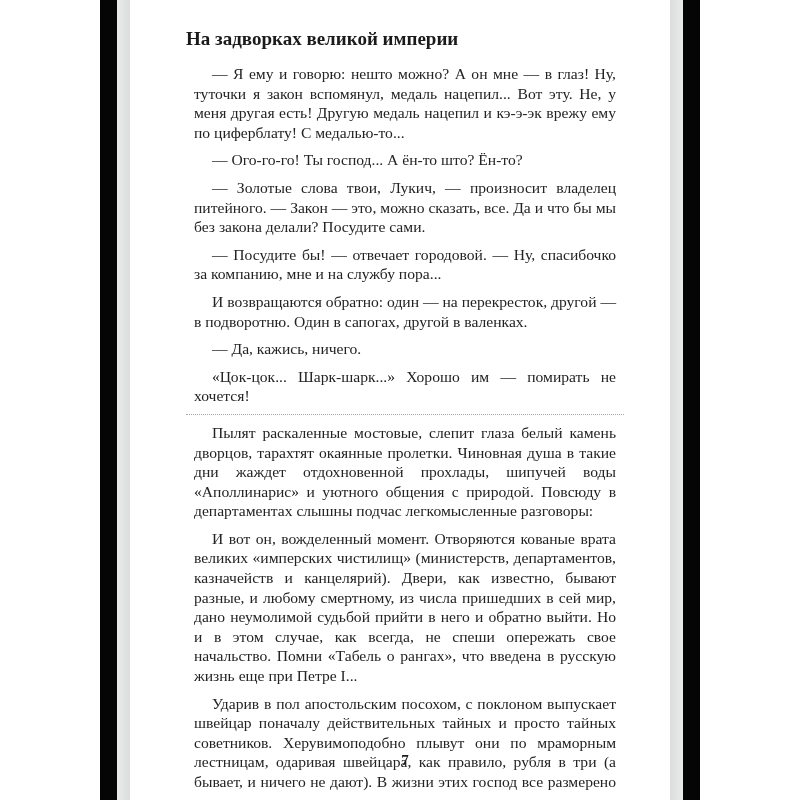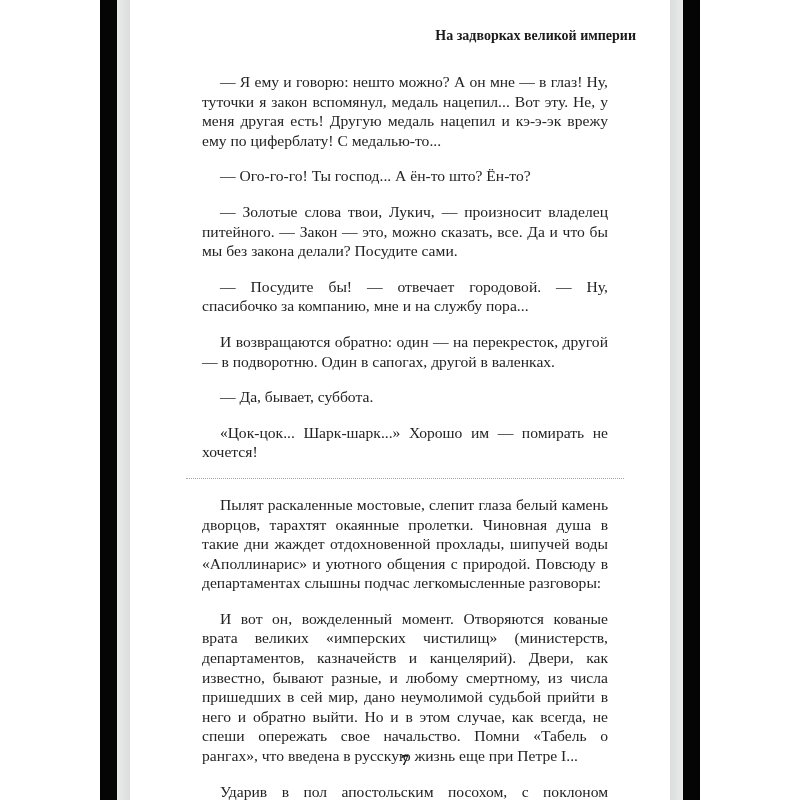--- a/index.html
+++ b/index.html
@@ -7,28 +7,28 @@
     width: 800px; height: 800px; background: #ffffff; position: relative; overflow: hidden;
   }
   .frame-left { position: absolute; left: 100px; top: 0; width: 17px; height: 800px; background: #050505; }
   .frame-right { position: absolute; left: 683px; top: 0; width: 17px; height: 800px; background: #050505; }
   .edge-left { position: absolute; left: 117px; top: 0; width: 13px; height: 800px;
     background: linear-gradient(to right, #e9eaea, #dcdddd); }
   .edge-right { position: absolute; left: 670px; top: 0; width: 13px; height: 800px;
     background: linear-gradient(to right, #dcdddd, #e9eaea); }
   .page { position: absolute; left: 130px; top: 0; width: 540px; height: 800px; background: #fff; }
   .header {
-    position: absolute; left: 198px; width: 438px; top: 28px; text-align: right;
-    font-family: "Liberation Serif", serif; font-weight: bold; font-size: 14px; color: #1a1a1a;
+    position: absolute; left: 186px; width: 438px; top: 28px; text-align: left;
+    font-family: "Liberation Serif", serif; font-weight: bold; font-size: 19px; color: #1a1a1a;
   }
   .body-text {
     position: absolute; left: 186px; top: 56px; width: 438px;
     font-family: "Liberation Serif", serif; font-size: 15.6px; line-height: 19.6px; color: #232323;
   }
-  .body-text p { margin: 16px; text-indent: 18px; text-align: justify; hyphens: manual; }
+  .body-text p { margin: 8px; text-indent: 18px; text-align: justify; hyphens: manual; }
   .sep {
     margin: 5px 0 6px 0; height: 0; border-top: 1.5px dotted #a8a8a8;
   }
   .pagenum {
     position: absolute; left: 186px; width: 438px; top: 752px; text-align: center;
     font-family: "Liberation Serif", serif; font-weight: bold; font-size: 15px; color: #1a1a1a;
   }
 </style>
 </head>
 <body>
@@ -40,21 +40,21 @@
 <div class="frame-right"></div>
 
 <div class="header">На задворках великой империи</div>
 
 <div class="body-text">
   <p>— Я ему и говорю: нешто можно? А он мне — в глаз! Ну, туточки я закон вспомянул, медаль нацепил... Вот эту. Не, у меня другая есть! Другую медаль нацепил и кэ-э-эк врежу ему по циферблату! С медалью-то...</p>
   <p>— Ого-го-го! Ты господ... А ён-то што? Ён-то?</p>
   <p>— Золотые слова твои, Лукич, — произносит владелец питейного. — Закон — это, можно сказать, все. Да и что бы мы без закона делали? Посудите сами.</p>
   <p>— Посудите бы! — отвечает городовой. — Ну, спасибочко за компанию, мне и на службу пора...</p>
   <p>И возвращаются обратно: один — на перекресток, другой — в подворотню. Один в сапогах, другой в валенках.</p>
-  <p>— Да, бывает, суббота.</p>
+  <p>— Да, кажись, ничего.</p>
   <p>«Цок-цок... Шарк-шарк...» Хорошо им — помирать не хочется!</p>
   <div class="sep"></div>
   <p>Пылят раскаленные мостовые, слепит глаза белый камень дворцов, тарахтят окаянные пролетки. Чиновная душа в такие дни жаждет отдохновенной прохлады, шипучей воды «Аполлинарис» и уютного общения с природой. Повсюду в департаментах слышны подчас легкомысленные разговоры:</p>
   <p>И вот он, вожделенный момент. Отворяются кованые врата великих «имперских чистилищ» (министерств, департаментов, казначейств и канцелярий). Двери, как известно, бывают разные, и любому смертному, из числа пришедших в сей мир, дано неумолимой судьбой прийти в него и обратно выйти. Но и в этом случае, как всегда, не спеши опережать свое начальство. Помни «Табель о рангах», что введена в русскую жизнь еще при Петре I...</p>
   <p>Ударив в пол апостольским посохом, с поклоном выпускает швейцар поначалу действительных тайных и просто тайных советников. Херувимоподобно плывут они по мраморным лестницам, одаривая швейцара, как правило, рубля в три (а бывает, и ничего не дают). В жизни этих господ все размерено и утверж-</p>
 </div>
 
 <div class="pagenum">7</div>
 
 </body></html>

